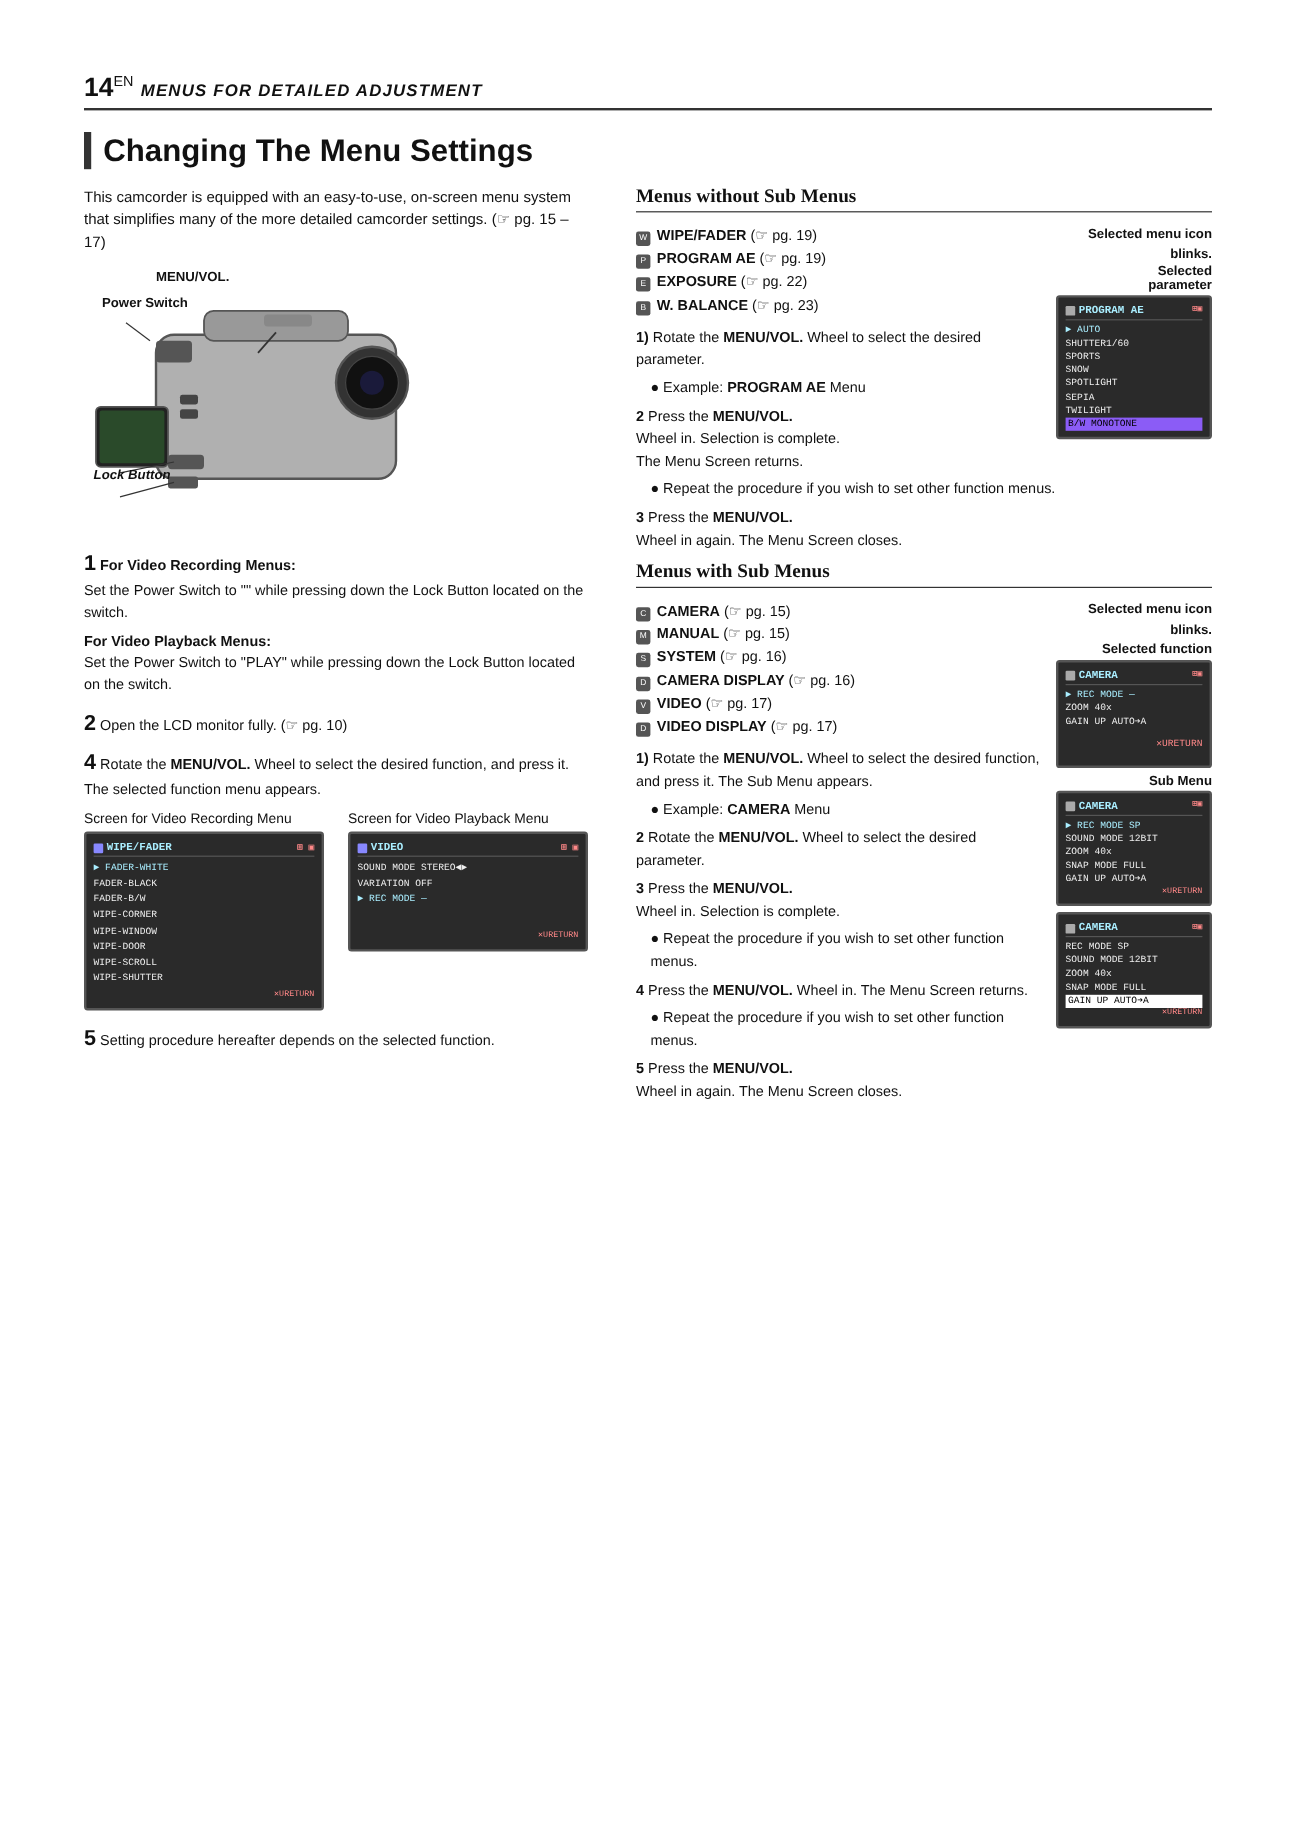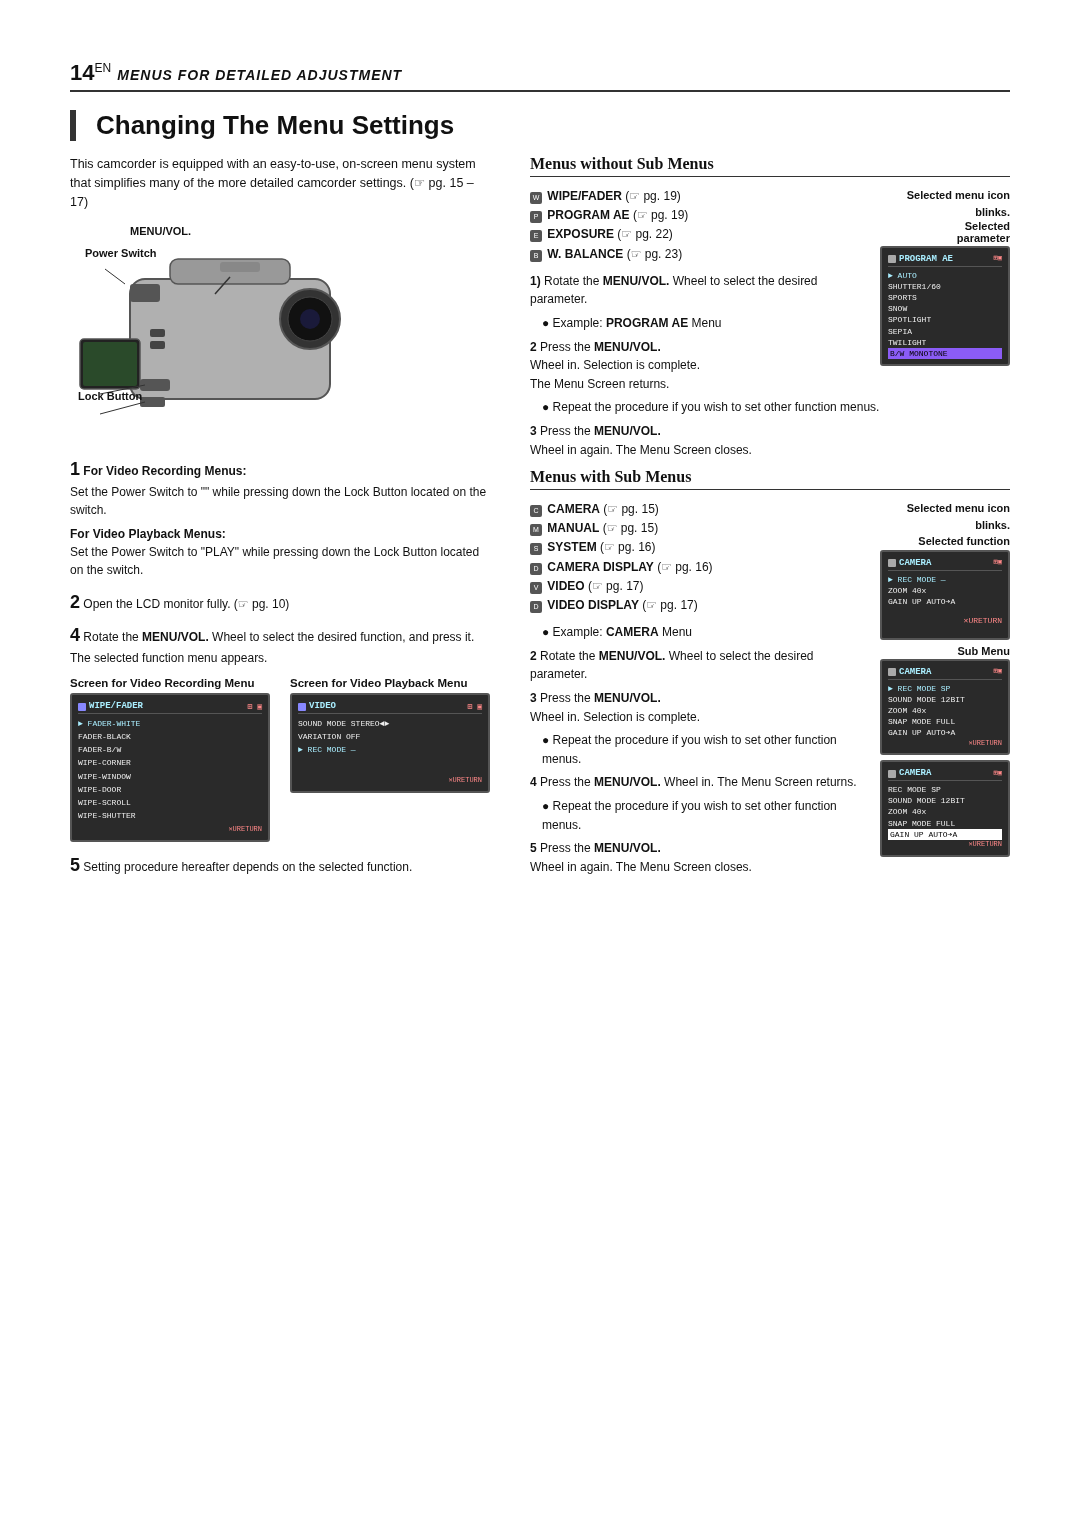--- a/index.html
+++ b/index.html
@@ -30,21 +30,21 @@
       font-weight: bold;
     }
     .page-num sup {
       font-size: 12px;
       font-weight: normal;
     }
     .main-title {
       font-size: 26px;
       font-weight: bold;
       border-left: 6px solid #333;
-      padding-left: 20px;
+      padding-left: 10px;
       margin-bottom: 14px;
     }
     .two-col {
       display: flex;
       gap: 40px;
     }
     .left-col {
       width: 420px;
       flex-shrink: 0;
     }
@@ -80,21 +80,21 @@
     .screen-row {
       display: flex;
       gap: 20px;
       margin-top: 10px;
     }
     .screen-box {
       flex: 1;
     }
     .screen-label {
       font-size: 11.5px;
-      font-weight: bold;
+      font-weight: normal;
       margin-bottom: 4px;
     }
     .lcd-screen {
       background: #2a2a2a;
       border: 2px solid #555;
       border-radius: 3px;
       padding: 5px 6px;
       min-height: 90px;
       color: #eee;
       font-size: 9px;
@@ -199,21 +199,21 @@
           <rect x="70" y="140" width="30" height="12" rx="3" fill="#555"></rect>
 
           <rect x="70" y="158" width="25" height="10" rx="2" fill="#555"></rect>
 
           <line x1="55" y1="45" x2="35" y2="30" stroke="#333" stroke-width="1"></line>
           <line x1="75" y1="146" x2="30" y2="155" stroke="#333" stroke-width="1"></line>
           <line x1="75" y1="163" x2="30" y2="175" stroke="#333" stroke-width="1"></line>
         </svg>
         
         <div style="position:absolute; top:22px; left:15px; font-size:11px; font-weight:bold;">Power Switch</div>
-        <div style="position:absolute; top:165px; left:8px; font-size:11px; font-weight:bold;">Lock Button</div>
+        <div style="position:absolute; top:165px; left:8px; font-size:11px; font-weight:bold;font-style:italic;">Lock Button</div>
       </div>
 
       <div class="step-section">
         <p class="step-text">
           <span class="step-number">1</span>
           <span class="bold">For Video Recording Menus:</span><br>
           <span>Set the Power Switch to "" while pressing down the Lock Button located on the switch.</span>
         </p>
         <p class="step-text">
           <span class="bold">For Video Playback Menus:</span><br>
@@ -439,20 +439,23 @@
               <span style="display:inline-block;width:12px;height:12px;background:#555;border-radius:2px;color:#fff;font-size:7px;text-align:center;line-height:12px;margin-right:2px;">V</span>
               <b>VIDEO</b> (☞ pg. 17)
             </p>
             <p>
               <span style="display:inline-block;width:12px;height:12px;background:#555;border-radius:2px;color:#fff;font-size:7px;text-align:center;line-height:12px;margin-right:2px;">D</span>
               <b>VIDEO DISPLAY</b> (☞ pg. 17)
             </p>
           </div>
 
           <div>
+            <p class="step-para">
+              <b>1)</b> Rotate the <b>MENU/VOL.</b> Wheel to select the desired function, and press it. The Sub Menu appears.
+            </p>
             <p class="step-para bullet">Example: <b>CAMERA</b> Menu</p>
             <p class="step-para">
               <b>2</b> Rotate the <b>MENU/VOL.</b> Wheel to select the desired parameter.
             </p>
             <p class="step-para">
               <b>3</b> Press the <b>MENU/VOL.</b><br>
               Wheel in. Selection is complete.
             </p>
             <p class="step-para bullet">Repeat the procedure if you wish to set other function menus.</p>
             <p class="step-para">

